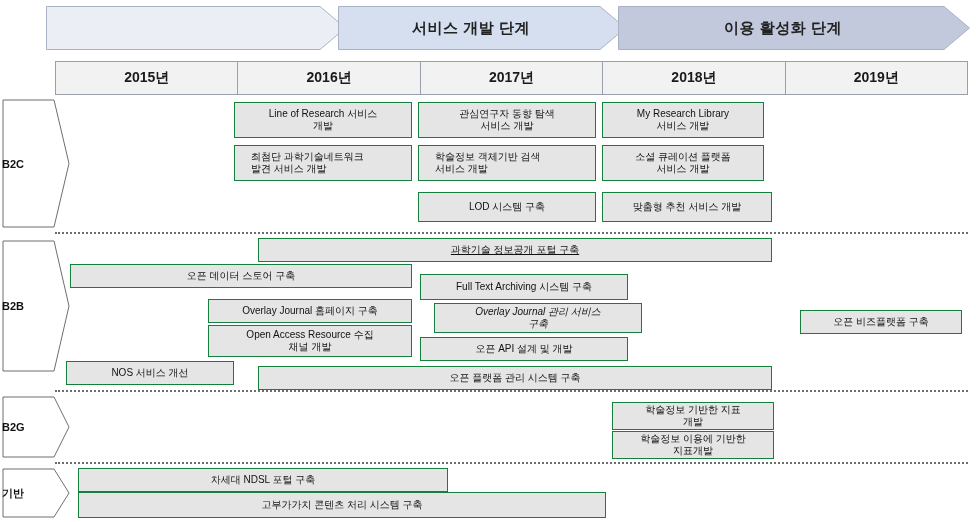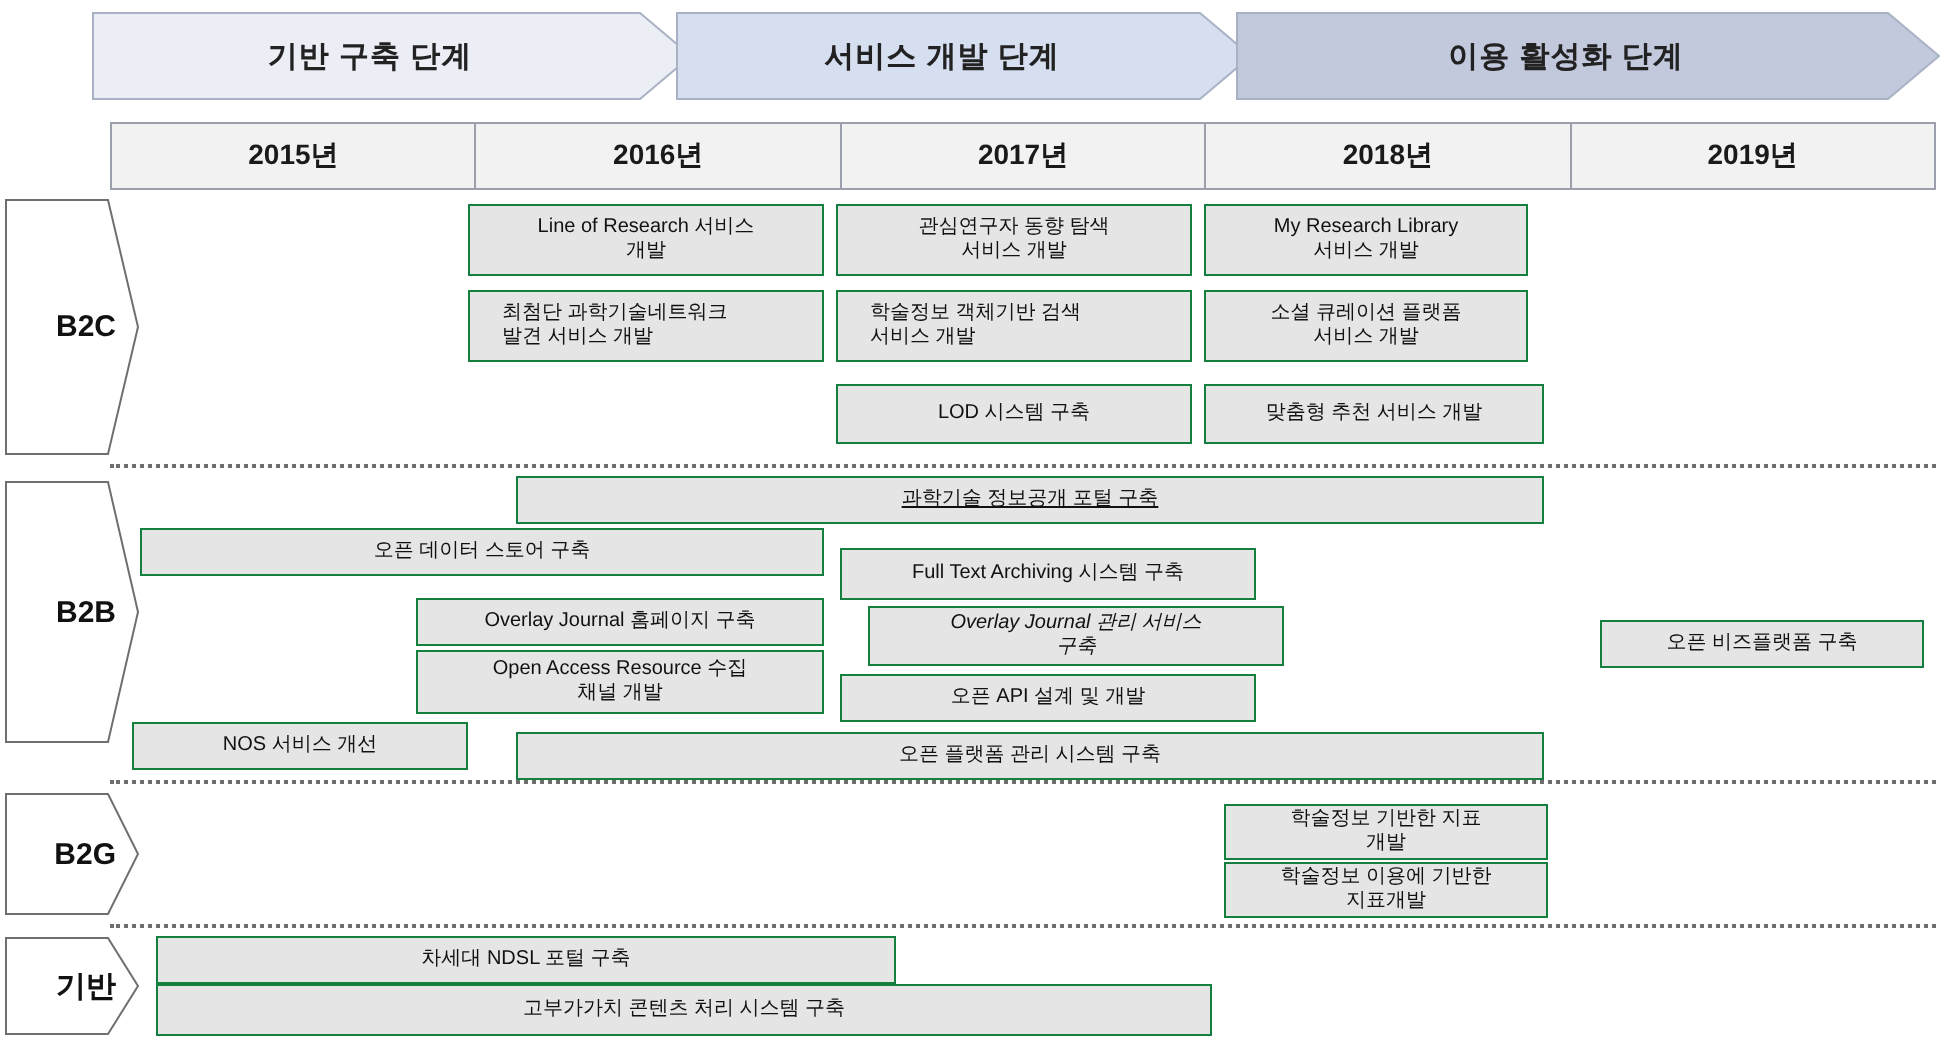--- a/index.html
+++ b/index.html
@@ -55,22 +55,22 @@
   
   .lane-label {
     position: absolute;
     left: 2px;
     width: 68px;
     display: flex; align-items: center;
     box-sizing: border-box;
   }
   .lane-label .lane-text {
     position: relative; z-index: 2;
-    width: 56px; text-align: right;
-    font-size: 15px; font-weight: bold; color: #111;
+    width: 56px; text-align: left;
+    font-size: 11px; font-weight: bold; color: #111;
   }
   .lane-sep {
     position: absolute;
     left: 55px; width: 913px; height: 0;
     border-top: 2px dotted #6e6e6e;
   }
 
   
   .task {
     position: absolute;
@@ -92,21 +92,20 @@
 </head>
 <body>
 
 <div id="root">
 
   <div class="phase-band" id="phase-band">
       <div class="phase" style="left: 46px; width: 300px;">
         <svg width="300" height="44" viewBox="0 0 300 44" style="position: absolute; left: 0px; top: 0px;">
           <path d="M 0.5 0.5 L 274 0.5 L 299.5 22 L 274 43.5 L 0.5 43.5 Z" fill="#eceef5" stroke="#a9b1c4" stroke-width="1"></path>
         </svg>
-        <span>기반 구축 단계</span>
       </div>
       <div class="phase" style="left: 338px; width: 288px;">
         <svg width="288" height="44" viewBox="0 0 288 44" style="position: absolute; left: 0px; top: 0px;">
           <path d="M 0.5 0.5 L 262 0.5 L 287.5 22 L 262 43.5 L 0.5 43.5 Z" fill="#d5dff0" stroke="#a9b1c4" stroke-width="1"></path>
         </svg>
         <span>서비스 개발 단계</span>
       </div>
       <div class="phase" style="left: 618px; width: 352px; align-items: center;">
         <svg width="352" height="44" viewBox="0 0 352 44" style="position: absolute; left: 0px; top: 0px;">
           <path d="M 0.5 0.5 L 326 0.5 L 351.5 22 L 326 43.5 L 0.5 43.5 Z" fill="#c3c9dd" stroke="#a9b1c4" stroke-width="1"></path>

